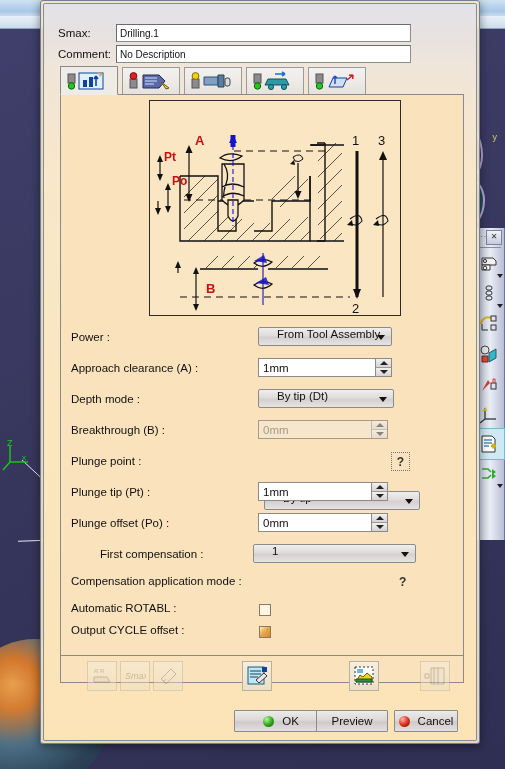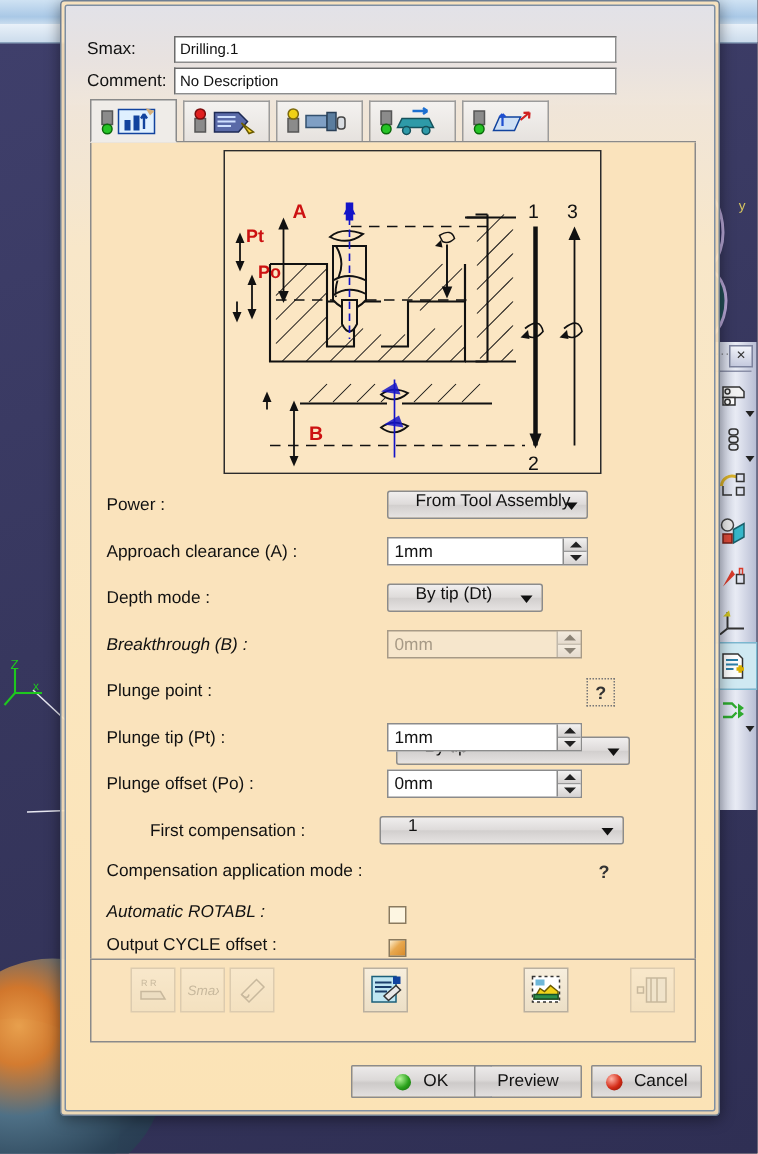--- a/index.html
+++ b/index.html
@@ -144,21 +144,21 @@
   .sp-up{width:0;height:0;border-left:4px solid transparent;border-right:4px solid transparent;border-bottom:4px solid #222;}
   .sp-dn{width:0;height:0;border-left:4px solid transparent;border-right:4px solid transparent;border-top:4px solid #222;}
 
   .qmark{font-size:12px;color:#333;font-weight:bold;}
   .qbtn{width:17px;height:17px;border:1px dotted #777;display:flex;align-items:center;justify-content:center;}
 
   .chk{width:12px;height:12px;border:1px solid #8a7a5e;background:#fdf6e2;box-sizing:border-box;}
   .chk.partial{background:linear-gradient(135deg,#fdf0d2 0%, #e8a84f 45%, #d98b2a 100%);}
 
   
-  #dlg-toolbar{position:absolute;left:16px;top:635px;width:404px;height:56px;
+  #dlg-toolbar{position:absolute;left:16px;top:651px;width:404px;height:28px;
     border:1px solid #8a8a8a;border-top:1px solid #8a8a8a;background:#fae3bc;box-sizing:border-box;}
   .tbtn{
     position:absolute;top:5px;width:30px;height:30px;box-sizing:border-box;
     border:1px solid #b9b0a0;background:linear-gradient(180deg,#f7eedd,#ecdfc6);
     display:flex;align-items:center;justify-content:center;
   }
   .tbtn.dis{opacity:.45;}
 
   
   .abtn{
@@ -505,26 +505,26 @@
             </div>
         <div>
               <span class="sp-dn"></span>
             </div>
       </div>
     </div>
 
     <div class="field-row" style="left:10px;top:298px;">
       <span class="lbl">Depth mode :</span>
     </div>
-    <div class="combo" style="position:absolute;left:197px;top:294px;width:104px;">
+    <div class="combo" style="position:absolute;left:197px;top:294px;width:136px;">
       <span>By tip (Dt)</span>
       <span class="caret"></span>
     </div>
 
-    <div class="field-row" style="left:10px;top:329px;font-style:italic;">
+    <div class="field-row" style="left:10px;top:329px;">
       <span class="lbl">Breakthrough (B) :</span>
     </div>
     <div class="spin disabled" style="position:absolute;left:197px;top:325px;width:130px;">
       <span>0mm</span>
       <div class="btns" style="opacity:.5">
         <div>
               <span class="sp-up"></span>
             </div>
         <div>
               <span class="sp-dn"></span>
@@ -581,21 +581,21 @@
       <span class="caret"></span>
     </div>
 
     <div class="field-row" style="left:10px;top:480px;">
       <span class="lbl">Compensation application mode :</span>
     </div>
     <div style="position:absolute;left:338px;top:477px;">
       <span class="qmark">?</span>
     </div>
 
-    <div class="field-row" style="left:10px;top:507px;font-style:italic;">
+    <div class="field-row" style="left:10px;top:507px;">
       <span class="lbl">Automatic ROTABL :</span>
     </div>
     <div class="chk" style="position:absolute;left:198px;top:509px;"></div>
 
     <div class="field-row" style="left:10px;top:529px;">
       <span class="lbl">Output CYCLE offset :</span>
     </div>
     <div class="chk partial" style="position:absolute;left:198px;top:531px;"></div>
   </div>
 
@@ -650,18 +650,18 @@
     </div>
   </div>
 
   <div class="abtn" style="left:190px;top:706px;width:94px;">
     <span class="led green"></span>
     <span>OK</span>
   </div>
   <div class="abtn" style="left:272px;top:706px;width:72px;align-items:center;">
     <span>Preview</span>
   </div>
-  <div class="abtn" style="left:350px;top:706px;width:74px;">
+  <div class="abtn" style="left:350px;top:706px;width:64px;">
     <span class="led red"></span>
     <span>Cancel</span>
   </div>
  </div>
 </div>
 
 </body></html>

